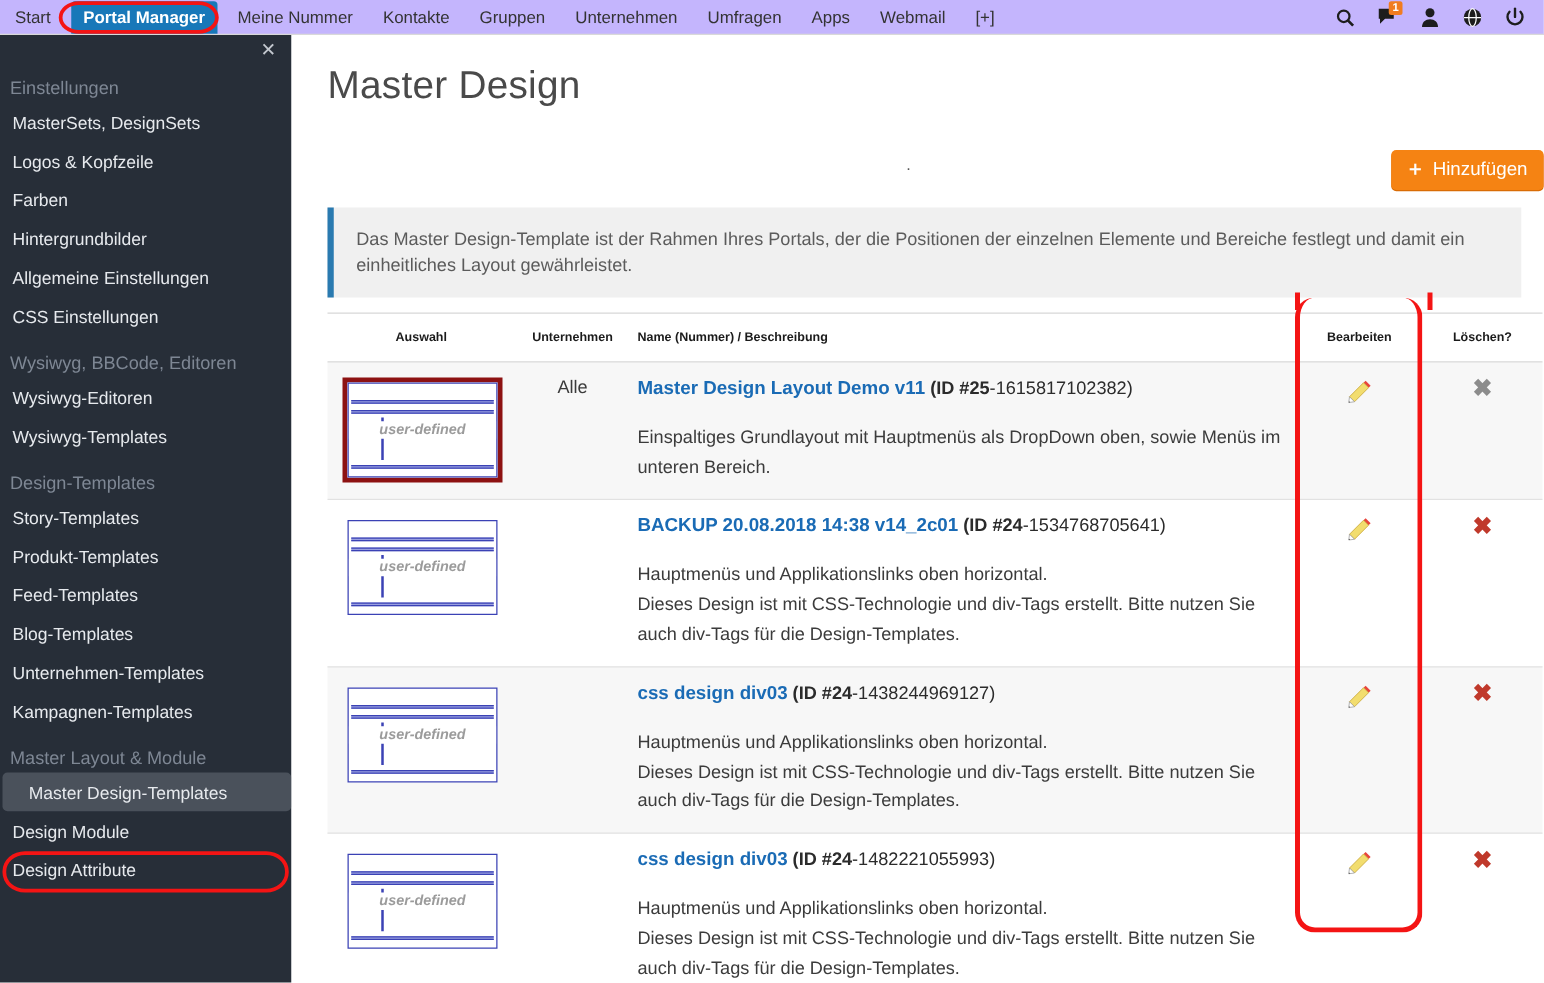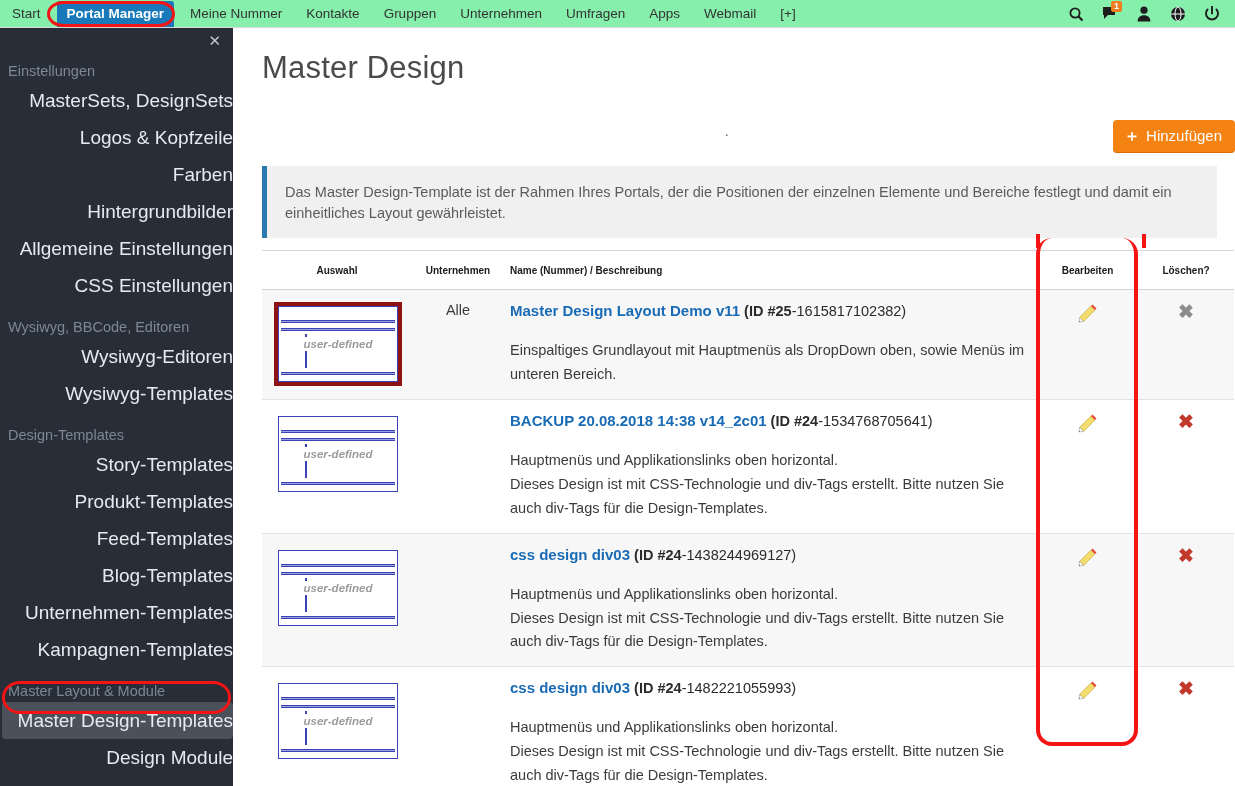--- a/index.html
+++ b/index.html
@@ -8,21 +8,21 @@
     width: 1235px; height: 786px;
     overflow: hidden;
     background: #ffffff;
     font-family: "Liberation Sans", sans-serif;
   }
 
   
   .topnav {
     position: absolute; left: 0; top: 0;
     width: 1235px; height: 28px;
-    background: #86efac;
+    background: #c4b5fd;
     border-bottom: 1px solid #d9d9d9;
     display: flex; align-items: stretch;
     z-index: 40;
   }
   .nav-left { display: flex; align-items: stretch; }
   .nav-item {
     display: flex; align-items: center;
     padding: 0 12px;
     font-size: 13.5px; color: #333333;
     white-space: nowrap; cursor: pointer;
@@ -68,29 +68,29 @@
     color: #c3c8cf; font-size: 15px; cursor: pointer;
     line-height: 1;
   }
   .side-group {
     color: #7e8794; font-size: 14.5px;
     padding: 7px 0 3px 8px;
     margin-top: 8px;
   }
   .side-group.first { margin-top: 28px; }
   .side-item {
-    color: #e7eaee; font-size: 19px;
+    color: #e7eaee; font-size: 14px;
     padding: 7.5px 0 7.5px 10px;
-    cursor: pointer; white-space: nowrap; text-align: right;
+    cursor: pointer; white-space: nowrap;
   }
   .side-item.selected {
     background: #4a515b;
     border-radius: 4px;
     margin: 0 0 0 2px;
-    padding-left: 8px;
+    padding-left: 21px;
   }
 
   
   .anno-ellipse-side {
     position: absolute;
     left: 2px; top: 681px;
     width: 229px; height: 33px;
     border: 3px solid #f41414;
     border-radius: 18px/16px;
     pointer-events: none;

